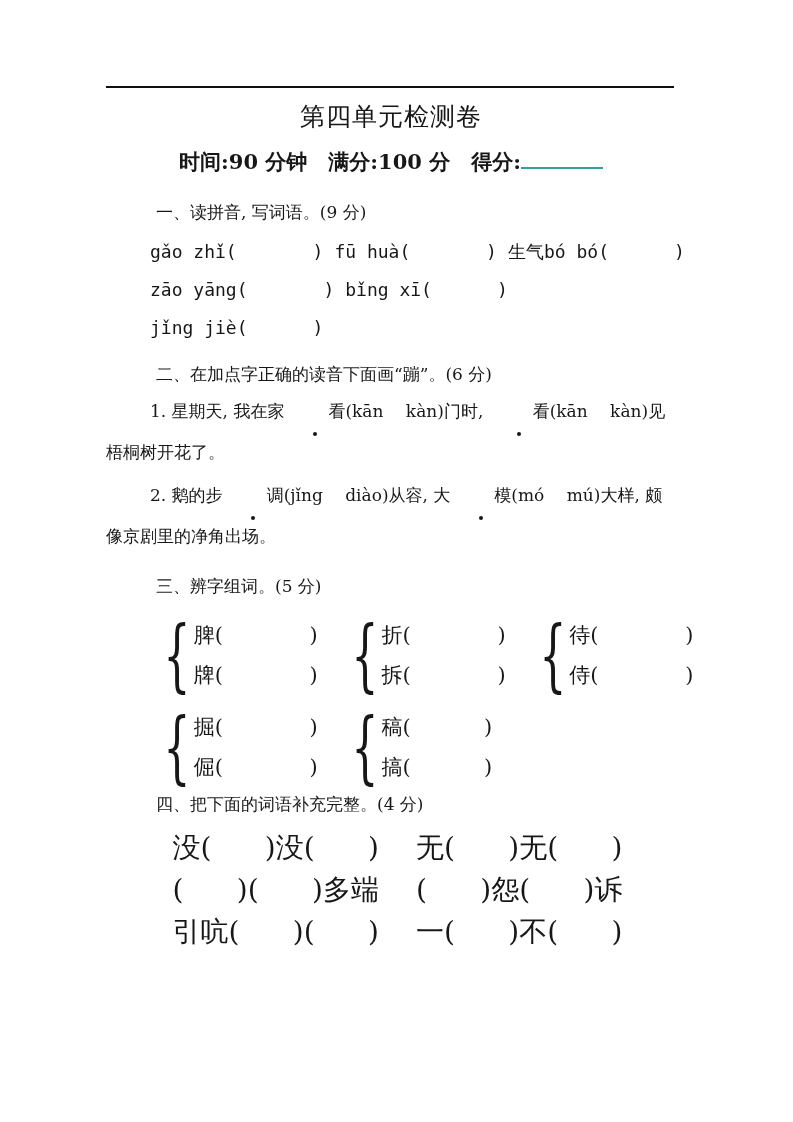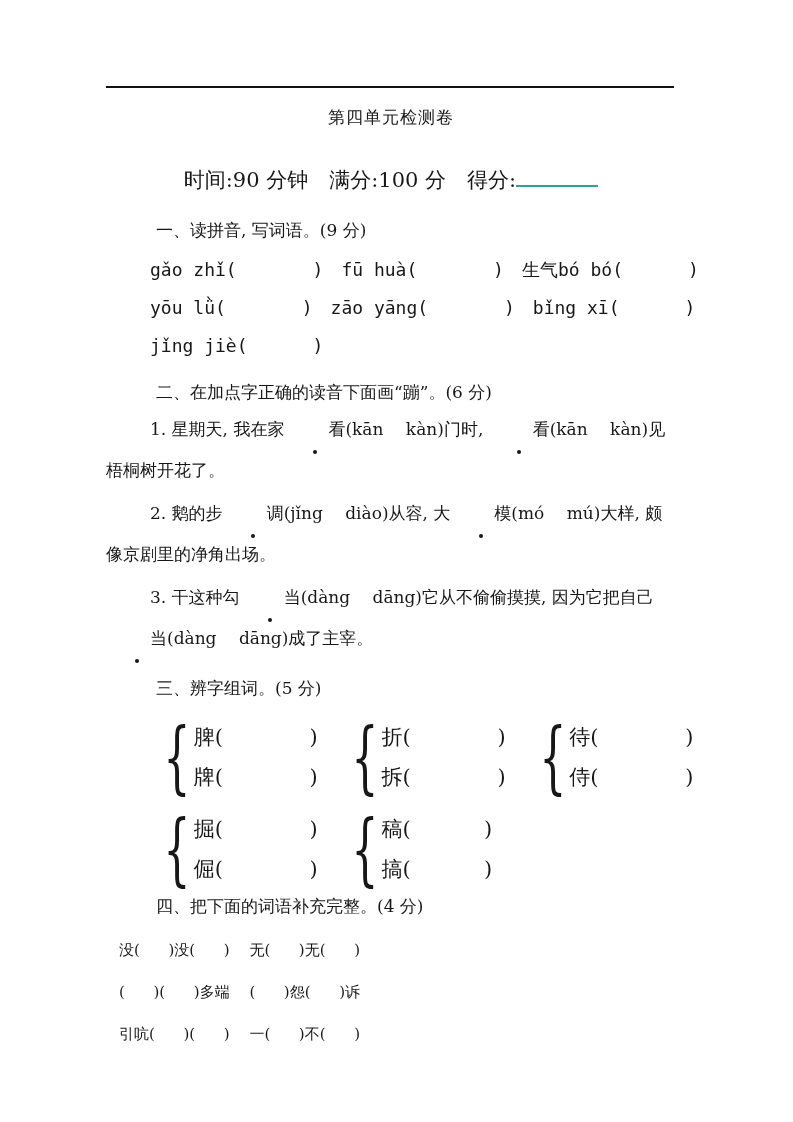--- a/index.html
+++ b/index.html
@@ -16,31 +16,32 @@
     padding:0 117px 0 106px;
   }
   .top-rule{
     margin-top:86px;
     width:568px;
     border-top:2.5px solid #101010;
   }
   .title{
     margin:14px 0 0 0;
     text-align:center;
-    font-size:17px;
+    font-size:25px;
     line-height:30px;
     font-weight:400;
     letter-spacing:1px;
   }
   .meta{
-    margin-top:32px;
+    margin-top:14px;
     text-align:center;
     font-size:21px;
     line-height:30px;
     white-space:pre;
+    font-weight:bold;
   }
   .score-line{
     display:inline-block;
     width:82px;
     height:1.0em;
     border-bottom:2px solid #2fa098;
     vertical-align:baseline;
   }
   .h{
     font-size:17px;
@@ -49,21 +50,21 @@
     padding-left:50px;
     font-weight:400;
     white-space:pre-wrap;
   }
   .q1h{margin-top:20px;}
   .q2h{margin-top:12px;}
   .q3h{margin-top:14px;}
   .q4h{margin-top:2px;}
   .prow{
     display:flex;
-    gap:18px;
+    gap:11px;
     padding-left:44px;
     font-family:"DejaVu Sans Mono","Liberation Mono",monospace;
     font-size:18px;
     line-height:38px;
   }
   .prow1{margin-top:6px;}
   .cell{white-space:pre;}
   .item{
     font-size:17px;
     line-height:41px;
@@ -103,25 +104,26 @@
     margin-right:-8px;
     font-family:"DejaVu Serif",serif;
   }
   .bcol{display:flex;flex-direction:column;}
   .bcell{
     font-size:21px;
     line-height:40px;
     white-space:pre;
   }
   .q4row{
-    font-size:15px;
+    font-size:28px;
     line-height:42px;
     margin:0;
     padding-left:13px;
     white-space:pre;
+    text-align:center;
   }
   .q4row1{margin-top:8px;}
 </style>
 </head>
 <body>
 
 <div class="sheet">
 
   <div class="top-rule"></div>
 
@@ -129,32 +131,30 @@
 
   <div class="meta"><span>时间:90 分钟　满分:100 分　得分:</span><span class="score-line"></span></div>
 
   <p class="h q1h">一、读拼音, 写词语。(9 分)</p>
   <div class="prow prow1">
     <span class="cell">gǎo zhǐ(       )</span>
     <span class="cell">fū huà(       )</span>
     <span class="cell">生气bó bó(      )</span>
   </div>
   <div class="prow">
-    <span class="cell">yōu lǜ(       )</span>
     <span class="cell">zāo yāng(       )</span>
     <span class="cell">bǐng xī(      )</span>
   </div>
   <div class="prow">
     <span class="cell">jǐng jiè(      )</span>
   </div>
 
   <p class="h q2h">二、在加点字正确的读音下面画“蹦”。(6 分)</p>
   <p class="item"><span>1. 星期天, 我在家</span><span class="dotchar">看</span><span>(kān　 kàn)门时, </span><span class="dotchar">看</span><span>(kān　 kàn)见梧桐树开花了。</span></p>
   <p class="item"><span>2. 鹅的步</span><span class="dotchar">调</span><span>(jǐng　 diào)从容, 大</span><span class="dotchar">模</span><span>(mó　 mú)大样, 颇像京剧里的净角出场。</span></p>
-  <p class="item"><span>3. 干这种勾</span><span class="dotchar">当</span><span>(dàng　 dāng)它从不偷偷摸摸, 因为它把自己</span><span class="dotchar">当</span><span>(dàng　 dāng)成了主宰。</span></p>
 
   <p class="h q3h">三、辨字组词。(5 分)</p>
   <div class="bracerow bracerow1">
     <div class="bgroup">
       <span class="brace">{</span>
       <div class="bcol">
         <span class="bcell">脾(             )</span>
         <span class="bcell">牌(             )</span>
       </div>
     </div>

